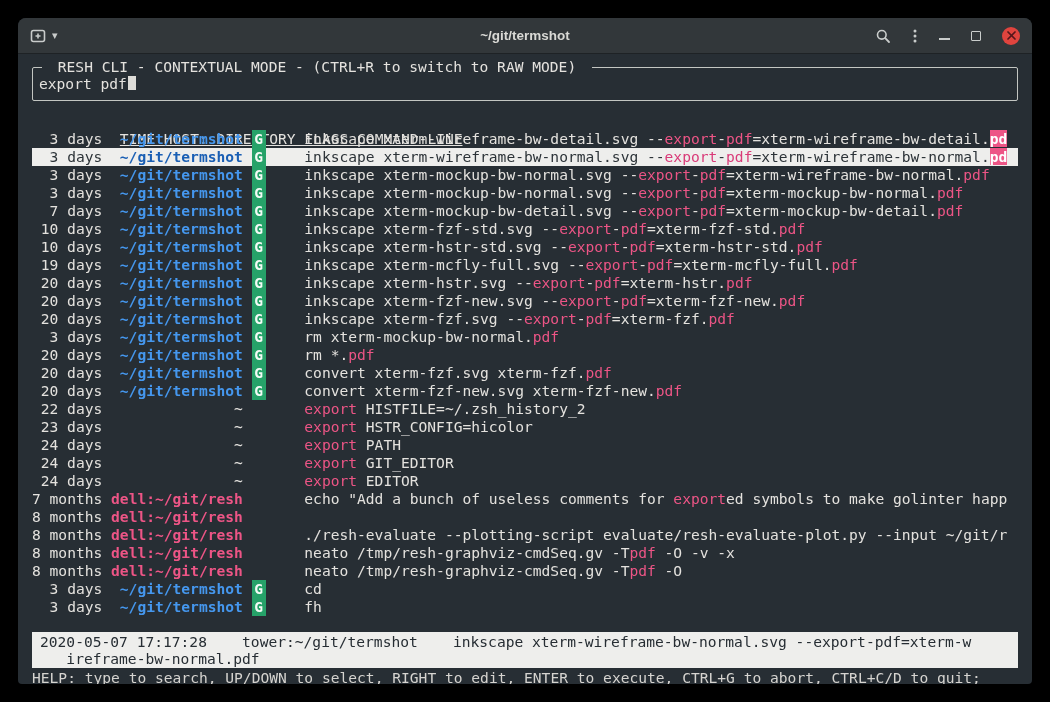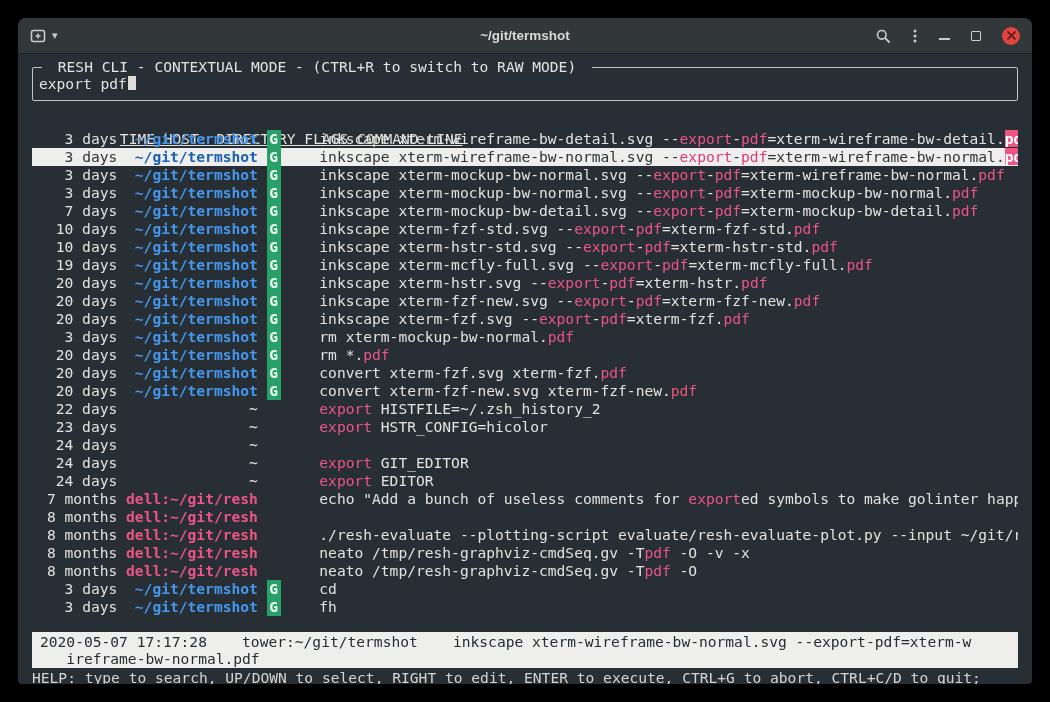--- a/index.html
+++ b/index.html
@@ -33,21 +33,21 @@
   .qbox-title { position:absolute; top:-10px; left:9px; background:#272e34; padding:0 7px;
                 white-space:pre; color:#e4e2de; }
   .query-line { display:flex; white-space:pre; }
   .cursor { display:inline-block; width:8.5px; height:15px; background:#dddcd8; margin-left:1px; }
 
   .header-line { margin-top:11px; height:18px; padding-left:4ch; white-space:pre; }
   .header-line span { text-decoration:underline; }
 
   .row { display:flex; height:18px; white-space:pre; }
   .row.selected { background:#eeeeec; color:#2c3338; }
-  .col-time { flex:none; width:8ch; text-align:right; overflow:hidden;margin-left:15px; }
+  .col-time { flex:none; width:8ch; text-align:right; overflow:hidden; }
   .col-host { flex:none; width:15ch; margin-left:1ch; text-align:right; font-weight:bold; overflow:hidden; }
   .host-blue  { color:#4597ee; }
   .host-pink  { color:#ed5586;text-align:right; }
   .host-plain { color:inherit; font-weight:normal; }
   .row.selected .host-blue { color:#1a5fb4; }
   .col-flag { flex:none; width:6ch; margin-left:1ch; }
   .flag-badge { display:inline-block; background:#26a269; color:#f4fbf6; padding:0 0.3ch; font-weight:bold; }
   .col-cmd { flex:1; overflow:hidden; white-space:pre; }
   .match  { color:#ed5586; font-weight:normal; }
   .row.selected .match { color:#d93a78; }
@@ -136,21 +136,21 @@
         <div class="row"><span class="col-time">19 days</span><span class="col-host host-blue">~/git/termshot</span><span class="col-flag"><span class="flag-badge">G</span></span><span class="col-cmd"><span>inkscape xterm-mcfly-full.svg --</span><span class="match">export</span><span>-</span><span class="match">pdf</span><span>=xterm-mcfly-full.</span><span class="match">pdf</span></span></div>
         <div class="row"><span class="col-time">20 days</span><span class="col-host host-blue">~/git/termshot</span><span class="col-flag"><span class="flag-badge">G</span></span><span class="col-cmd"><span>inkscape xterm-hstr.svg --</span><span class="match">export</span><span>-</span><span class="match">pdf</span><span>=xterm-hstr.</span><span class="match">pdf</span></span></div>
         <div class="row"><span class="col-time">20 days</span><span class="col-host host-blue">~/git/termshot</span><span class="col-flag"><span class="flag-badge">G</span></span><span class="col-cmd"><span>inkscape xterm-fzf-new.svg --</span><span class="match">export</span><span>-</span><span class="match">pdf</span><span>=xterm-fzf-new.</span><span class="match">pdf</span></span></div>
         <div class="row"><span class="col-time">20 days</span><span class="col-host host-blue">~/git/termshot</span><span class="col-flag"><span class="flag-badge">G</span></span><span class="col-cmd"><span>inkscape xterm-fzf.svg --</span><span class="match">export</span><span>-</span><span class="match">pdf</span><span>=xterm-fzf.</span><span class="match">pdf</span></span></div>
         <div class="row"><span class="col-time">3 days</span><span class="col-host host-blue">~/git/termshot</span><span class="col-flag"><span class="flag-badge">G</span></span><span class="col-cmd"><span>rm xterm-mockup-bw-normal.</span><span class="match">pdf</span></span></div>
         <div class="row"><span class="col-time">20 days</span><span class="col-host host-blue">~/git/termshot</span><span class="col-flag"><span class="flag-badge">G</span></span><span class="col-cmd"><span>rm *.</span><span class="match">pdf</span></span></div>
         <div class="row"><span class="col-time">20 days</span><span class="col-host host-blue">~/git/termshot</span><span class="col-flag"><span class="flag-badge">G</span></span><span class="col-cmd"><span>convert xterm-fzf.svg xterm-fzf.</span><span class="match">pdf</span></span></div>
         <div class="row"><span class="col-time">20 days</span><span class="col-host host-blue">~/git/termshot</span><span class="col-flag"><span class="flag-badge">G</span></span><span class="col-cmd"><span>convert xterm-fzf-new.svg xterm-fzf-new.</span><span class="match">pdf</span></span></div>
         <div class="row"><span class="col-time">22 days</span><span class="col-host host-plain">~</span><span class="col-flag"></span><span class="col-cmd"><span class="match">export</span><span> HISTFILE=~/.zsh_history_2</span></span></div>
         <div class="row"><span class="col-time">23 days</span><span class="col-host host-plain">~</span><span class="col-flag"></span><span class="col-cmd"><span class="match">export</span><span> HSTR_CONFIG=hicolor</span></span></div>
-        <div class="row"><span class="col-time">24 days</span><span class="col-host host-plain">~</span><span class="col-flag"></span></div>
+        <div class="row"><span class="col-time">24 days</span><span class="col-host host-plain">~</span><span class="col-flag"></span><span class="col-cmd"><span class="match">export</span><span> PATH</span></span></div>
         <div class="row"><span class="col-time">24 days</span><span class="col-host host-plain">~</span><span class="col-flag"></span><span class="col-cmd"><span class="match">export</span><span> GIT_EDITOR</span></span></div>
         <div class="row"><span class="col-time">24 days</span><span class="col-host host-plain">~</span><span class="col-flag"></span><span class="col-cmd"><span class="match">export</span><span> EDITOR</span></span></div>
         <div class="row"><span class="col-time">7 months</span><span class="col-host host-pink">dell:~/git/resh</span><span class="col-flag"></span><span class="col-cmd"><span>echo "Add a bunch of useless comments for </span><span class="match">export</span><span>ed symbols to make golinter happ</span></span></div>
         <div class="row"><span class="col-time">8 months</span><span class="col-host host-pink">dell:~/git/resh</span><span class="col-flag"></span></div>
         <div class="row"><span class="col-time">8 months</span><span class="col-host host-pink">dell:~/git/resh</span><span class="col-flag"></span><span class="col-cmd"><span>./resh-evaluate --plotting-script evaluate/resh-evaluate-plot.py --input ~/git/r</span></span></div>
         <div class="row"><span class="col-time">8 months</span><span class="col-host host-pink">dell:~/git/resh</span><span class="col-flag"></span><span class="col-cmd"><span>neato /tmp/resh-graphviz-cmdSeq.gv -T</span><span class="match">pdf</span><span> -O -v -x</span></span></div>
         <div class="row"><span class="col-time">8 months</span><span class="col-host host-pink">dell:~/git/resh</span><span class="col-flag"></span><span class="col-cmd"><span>neato /tmp/resh-graphviz-cmdSeq.gv -T</span><span class="match">pdf</span><span> -O</span></span></div>
         <div class="row"><span class="col-time">3 days</span><span class="col-host host-blue">~/git/termshot</span><span class="col-flag"><span class="flag-badge">G</span></span><span class="col-cmd"><span>cd</span></span></div>
         <div class="row"><span class="col-time">3 days</span><span class="col-host host-blue">~/git/termshot</span><span class="col-flag"><span class="flag-badge">G</span></span><span class="col-cmd"><span>fh</span></span></div>
       </div>

